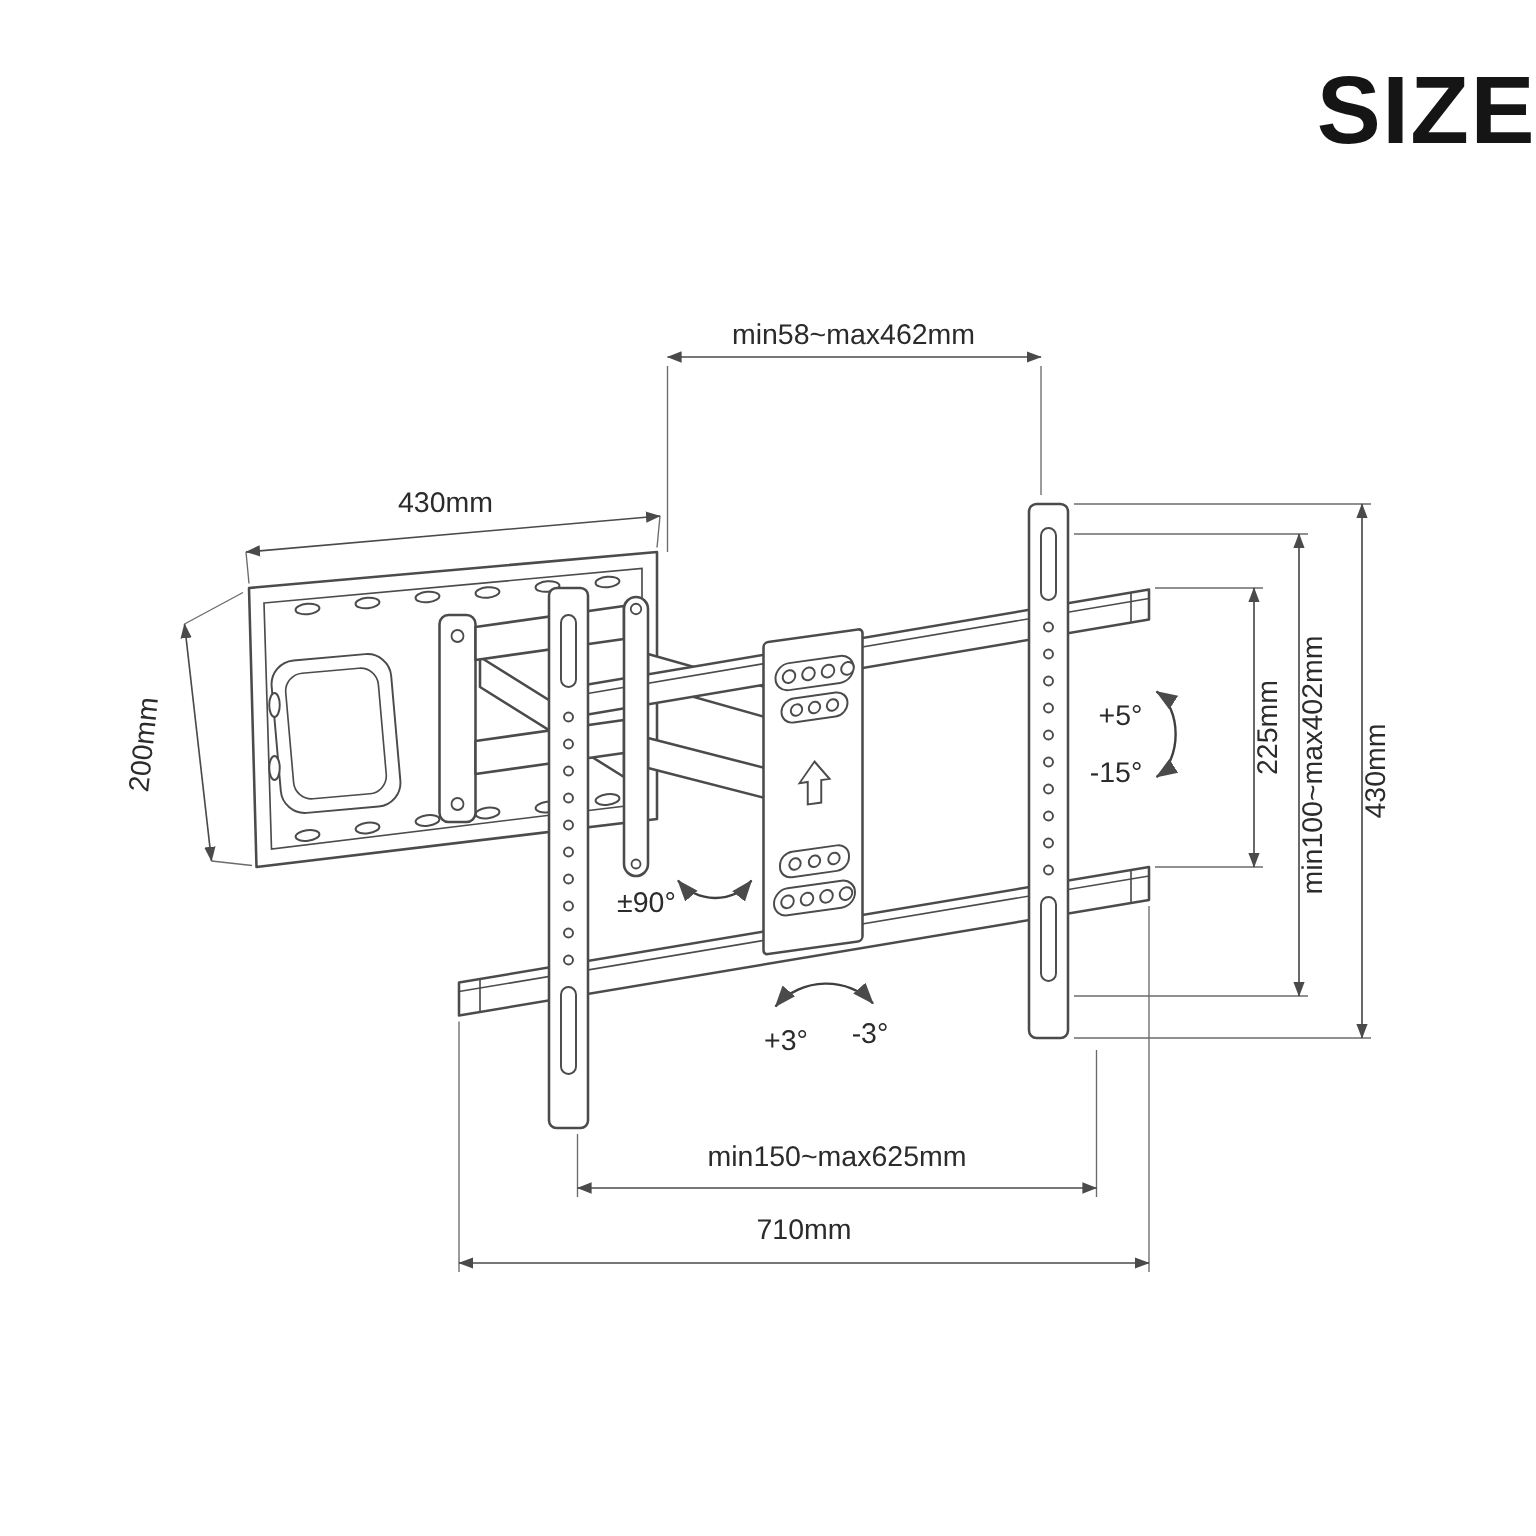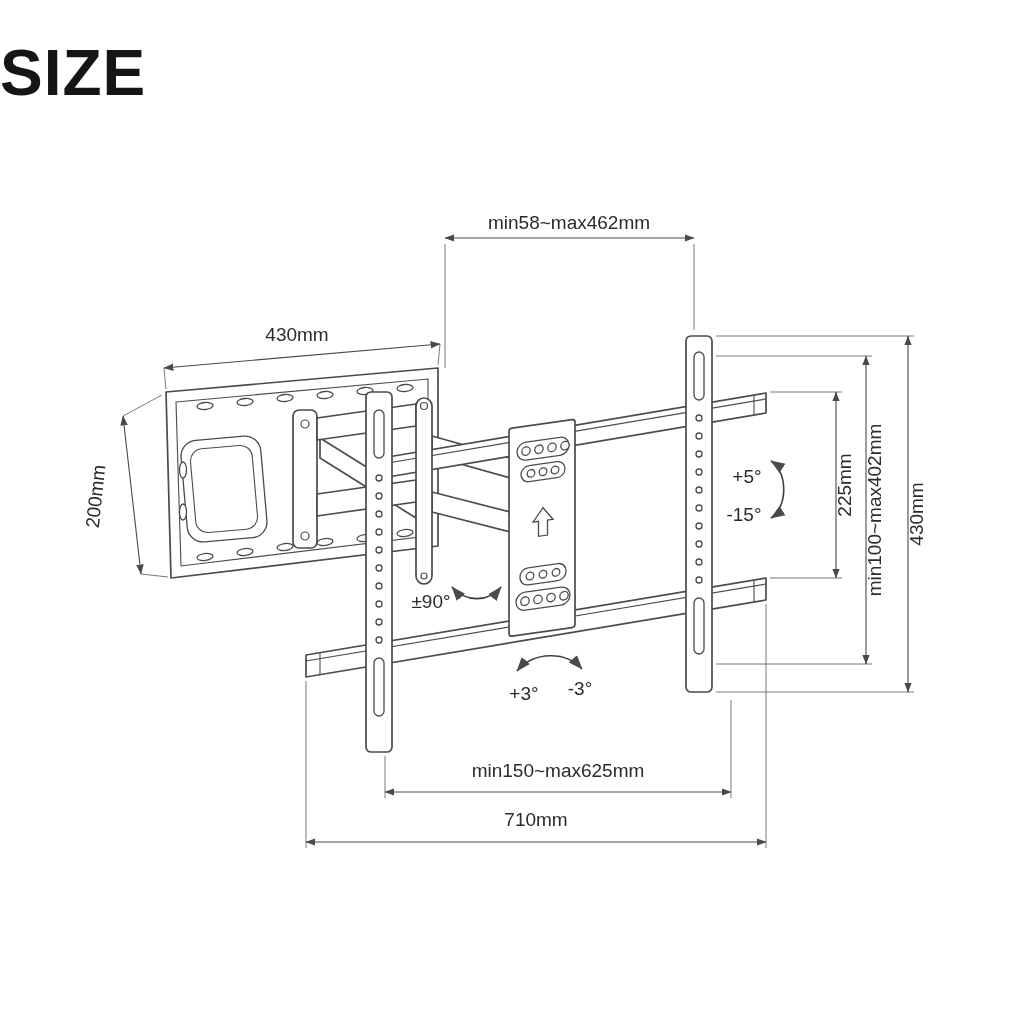--- a/index.html
+++ b/index.html
@@ -1,17 +1,17 @@
 <!DOCTYPE html>
 <html><head>
 <meta charset="utf-8">
 <style>
   html,body{margin:0;padding:0;width:1024px;height:1024px;background:#ffffff;overflow:hidden}
   .stage{position:relative;width:1024px;height:1024px;font-family:"Liberation Sans",sans-serif}
-  .title{position:absolute;top:36px;left:0;width:100%;text-align:left;margin:0;
+  .title{position:absolute;top:36px;left:0;width:100%;text-align:right;margin:0;
          font-size:64px;font-weight:bold;letter-spacing:1px;color:#151515}
   svg{position:absolute;left:0;top:0}
   .part{fill:#ffffff;stroke:#4b4b4b;stroke-width:1.7;stroke-linejoin:round;stroke-linecap:round}
   .thin{fill:none;stroke:#4b4b4b;stroke-width:1.1}
   .hole{fill:#ffffff;stroke:#4b4b4b;stroke-width:1.3}
   .dim{stroke:#4a4a4a;stroke-width:1.1;fill:none}
   .ext{stroke:#6b6b6b;stroke-width:0.9;fill:none}
   .arc{fill:none;stroke:#3f3f3f;stroke-width:1.6}
   .lbl{font-family:"Liberation Sans",sans-serif;font-size:19px;fill:#2b2b2b}
 </style>

